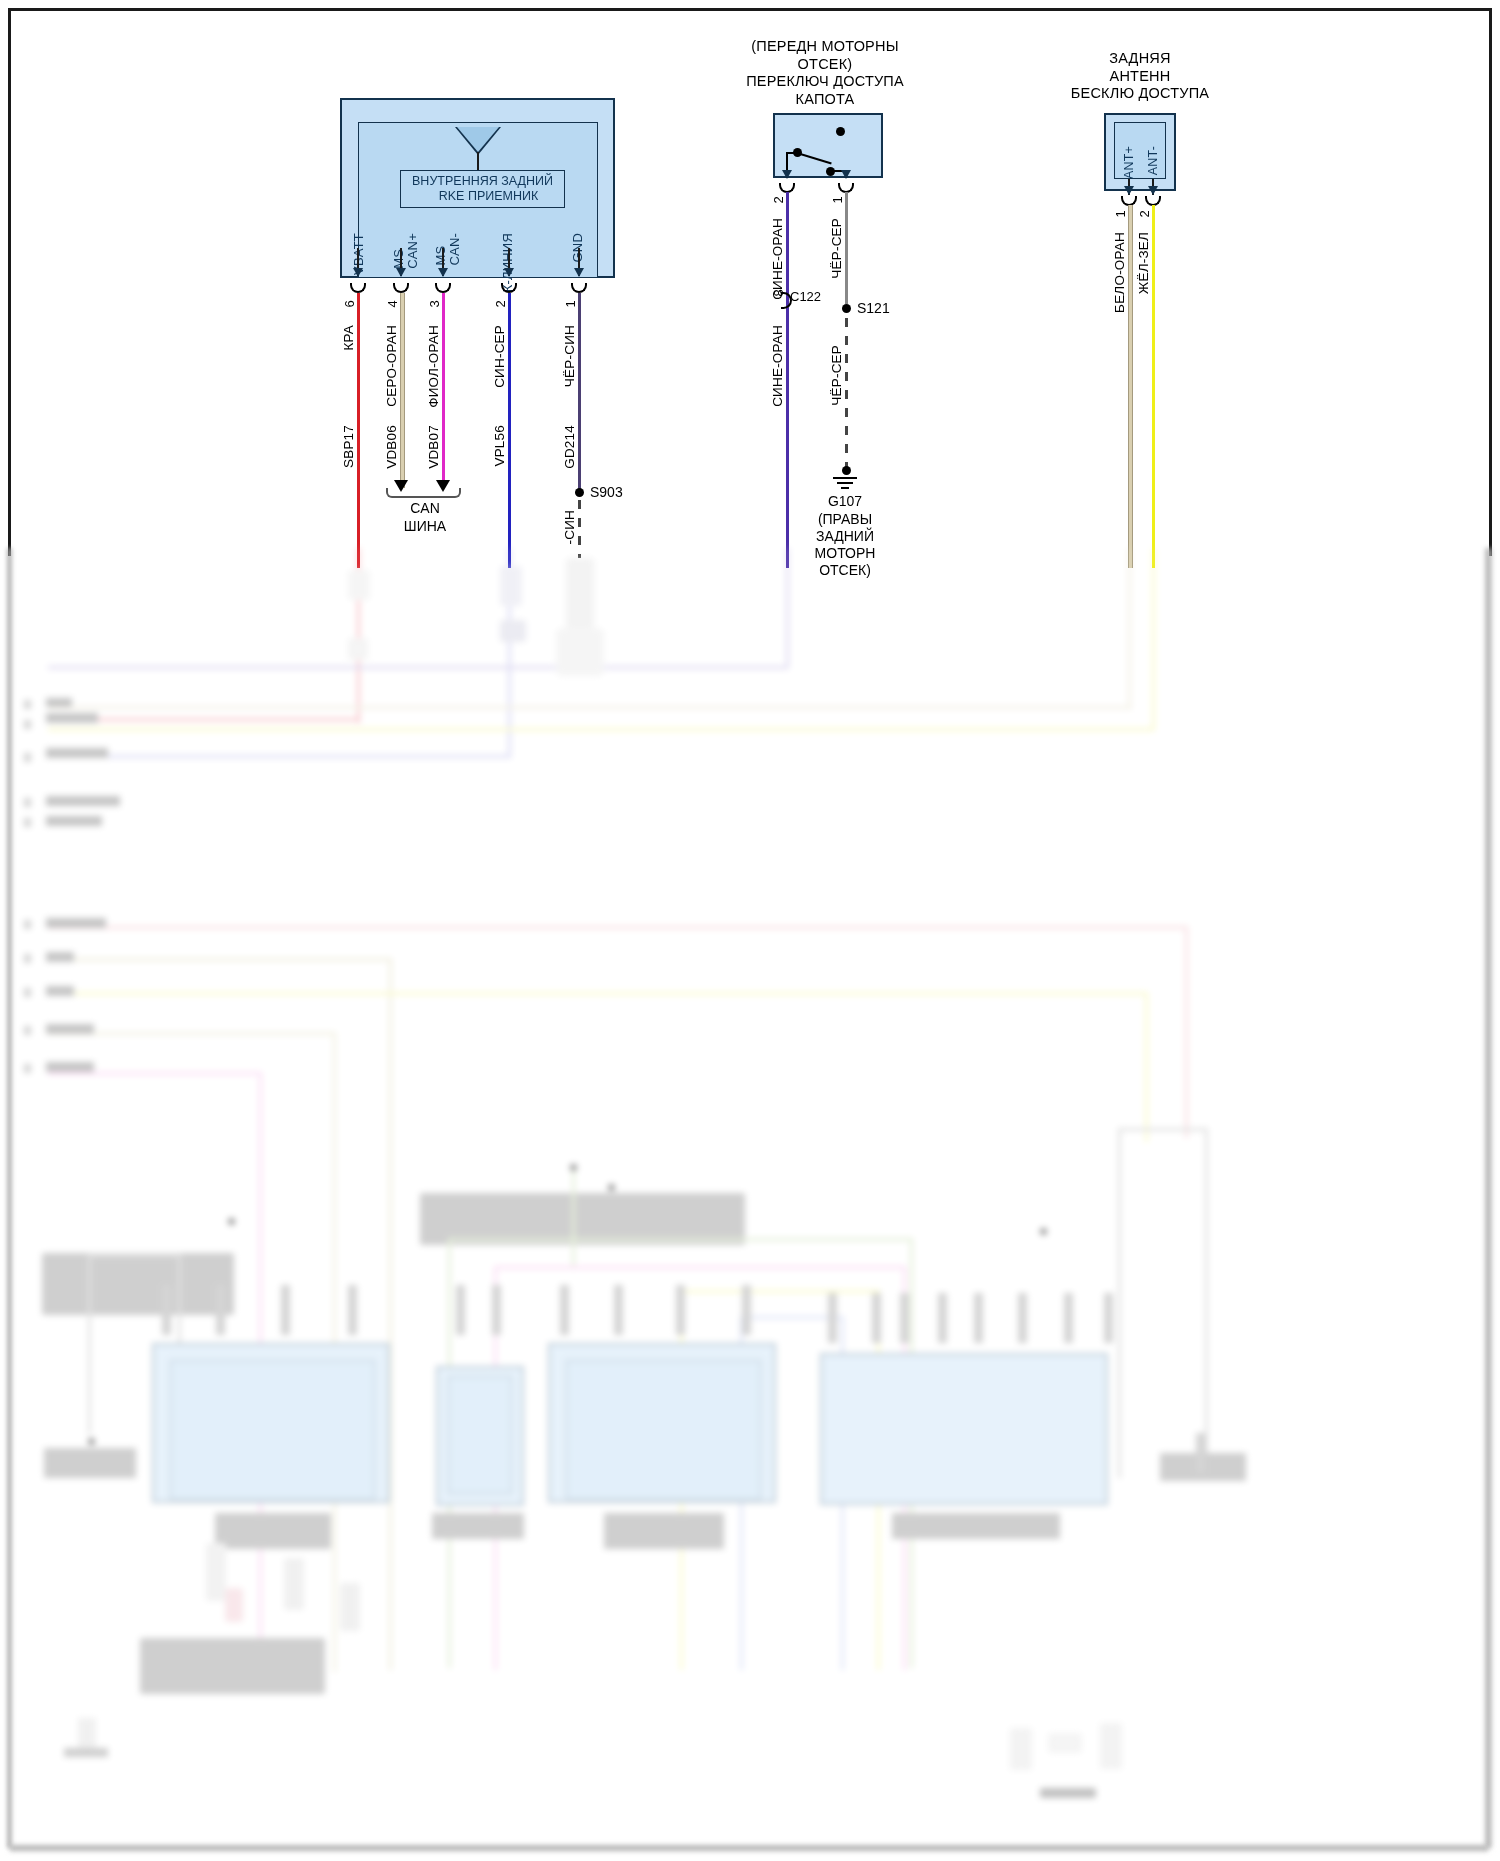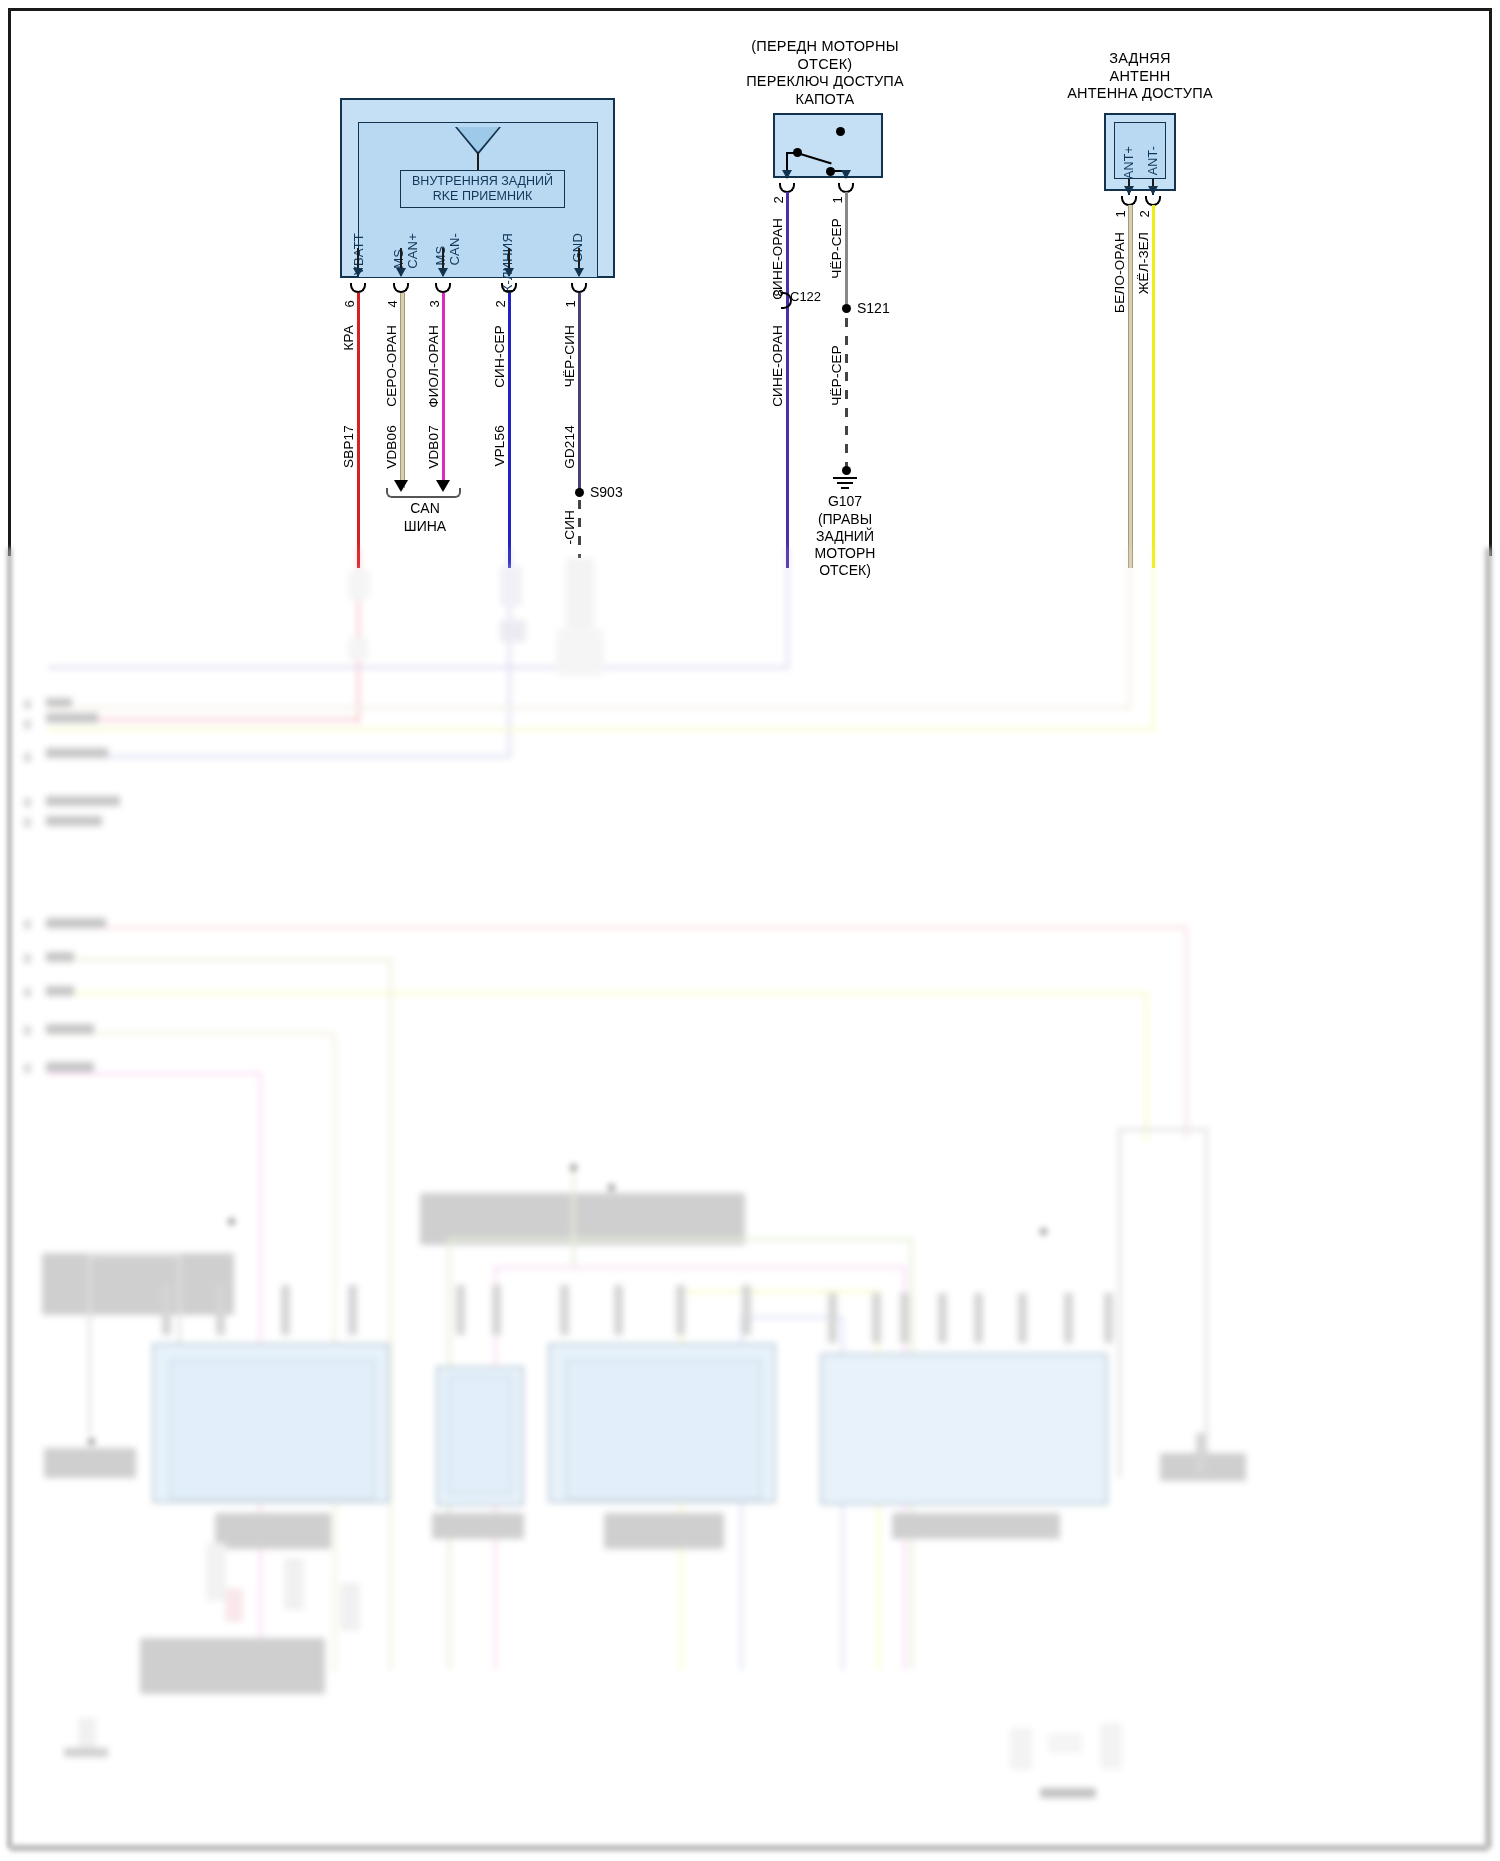--- a/index.html
+++ b/index.html
@@ -84,21 +84,21 @@
 
     <div class="mod" style="left:340px;top:98px;width:275px;height:180px;"></div>
     <div class="mod-inner" style="left:358px;top:122px;width:240px;height:156px;"></div>
 
     <div class="antenna-tri-b" style="left:455px;top:127px;"></div>
     <div class="antenna-tri" style="left:456.5px;top:127px;border-left-width:21.5px;border-right-width:21.5px;border-top-width:25px;"></div>
     <div class="thin" style="left:477px;top:152px;width:2px;height:20px;"></div>
 
     <div class="blk" style="left:400px;top:170px;width:165px;height:38px;"></div>
     <div class="hlabel" style="left:402px;top:174px;width:161px;text-align:center;font-size:12.5px;color:#10375a;">ВНУТРЕННЯЯ ЗАДНИЙ</div>
-    <div class="hlabel" style="left:402px;top:189px;width:161px;text-align:center;font-size:12.5px;color:#10375a;">RKE ПРИЕМНИК</div>
+    <div class="hlabel" style="left:402px;top:189px;width:161px;text-align:center;font-size:12.5px;color:#10375a;padding-left:6px;">RKE ПРИЕМНИК</div>
 
     <div class="vlabel c" style="left:351px;top:233px;font-size:13px;">VBATT</div>
     <div class="vlabel c" style="left:392px;top:233px;font-size:13px;line-height:14px;white-space:pre-line;text-align:left;">MS
 CAN+</div>
     <div class="vlabel c" style="left:434px;top:233px;font-size:13px;line-height:14px;white-space:pre-line;text-align:left;">MS
 CAN-</div>
     <div class="vlabel c" style="left:500px;top:233px;font-size:13px;">К-ЛИНИЯ</div>
     <div class="vlabel c" style="left:570px;top:233px;font-size:13px;">GND</div>
 
     <div class="thin" style="left:357px;top:248px;width:1.6px;height:28px;"></div>
@@ -199,21 +199,21 @@
       <i style="left:841px;top:487px;width:8px;height:2.2px;"></i>
     </div>
     <div class="hlabel" style="left:790px;top:493px;width:110px;text-align:center;font-size:14px;">G107</div>
     <div class="hlabel" style="left:790px;top:511px;width:110px;text-align:center;font-size:14px;line-height:17px;white-space:pre-line;">(ПРАВЫ
 ЗАДНИЙ
 МОТОРН
 ОТСЕК)</div>
 
     <div class="ttl" style="left:1030px;top:50px;width:220px;">ЗАДНЯЯ
 АНТЕНН
-АНТЕННА ДОСТУПА</div>
+БЕСКЛЮ ДОСТУПА</div>
 
     <div class="mod" style="left:1104px;top:113px;width:72px;height:78px;"></div>
     <div class="mod-inner" style="left:1114px;top:122px;width:52px;height:57px;"></div>
 
     <div class="vlabel c" style="left:1122px;top:146px;font-size:12.5px;">ANT+</div>
     <div class="vlabel c" style="left:1146px;top:146px;font-size:12.5px;">ANT-</div>
 
     <div class="thin" style="left:1128px;top:179px;width:1.6px;height:16px;"></div>
     <div class="pin-arrow" style="left:1124px;top:186px;"></div>
     <div class="thin" style="left:1152px;top:179px;width:1.6px;height:16px;"></div>

